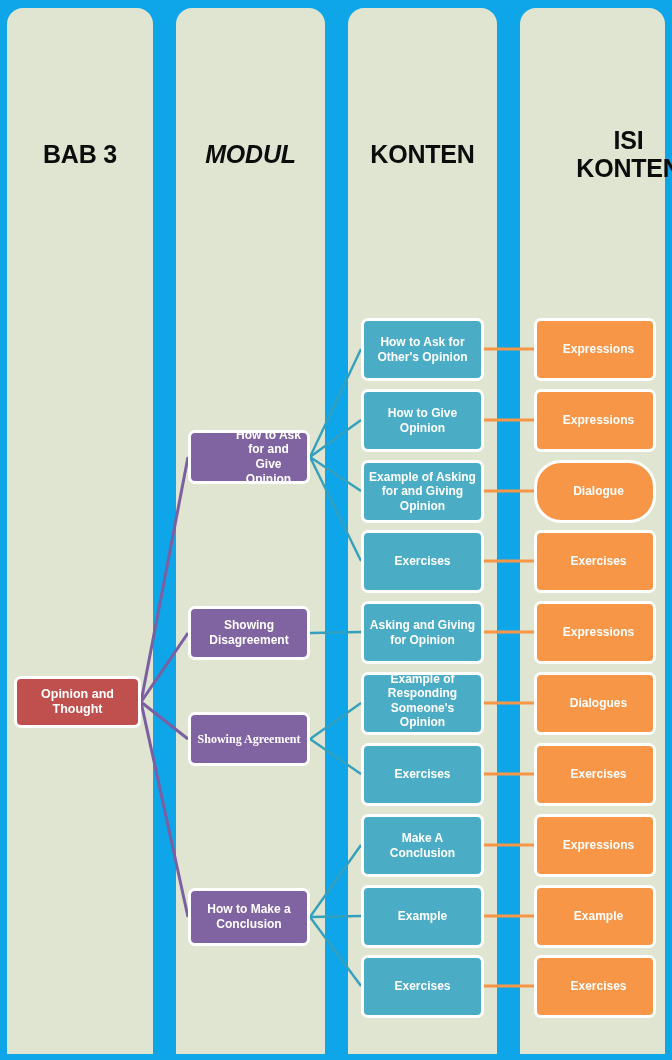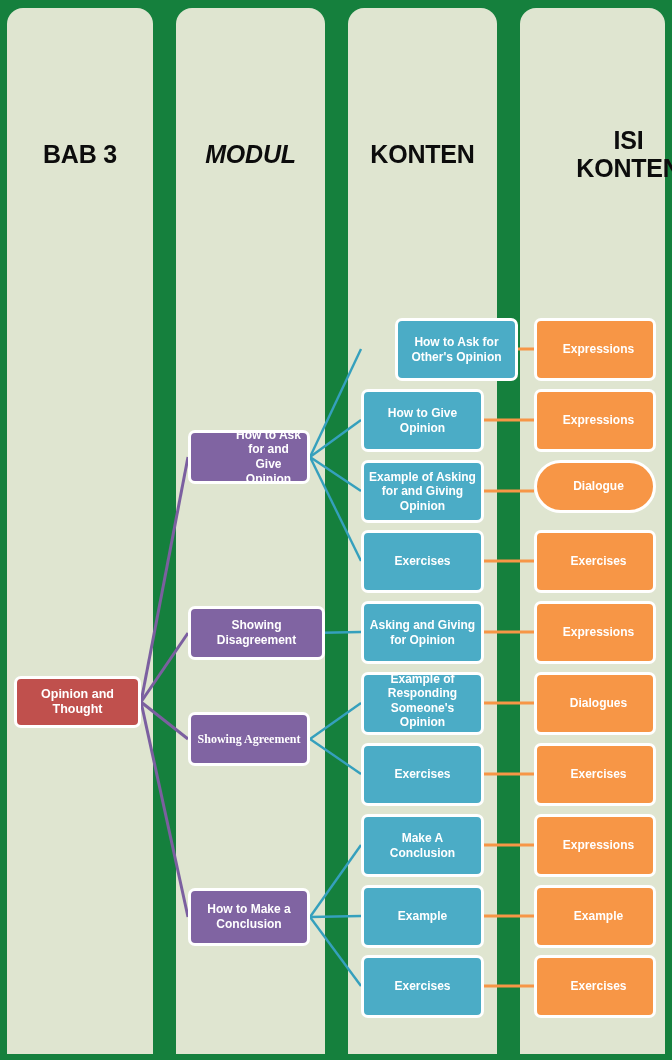--- a/index.html
+++ b/index.html
@@ -8,21 +8,21 @@
     padding: 0;
     background: #ffffff;
   }
   body {
     font-family: "Liberation Sans", sans-serif;
   }
   #canvas {
     position: relative;
     width: 672px;
     height: 1060px;
-    background: #15803d;
+    background: #0ea5e9;
     overflow: hidden;
   }
   .col-band {
     position: absolute;
     top: 8px;
     height: 1046px;
     background: #dfe5d0;
     border-radius: 16px 16px 0 0;
     z-index: 1;
   }
@@ -131,30 +131,30 @@
       <div class="col-title" style="left: 520px; top: 126px; width: 145px; color: rgb(12, 12, 12); padding-left: 36px;">ISI<br>KONTEN</div>
     </div>
 
   <div id="nodes">
       <div class="node root" style="left: 14px; top: 676px; width: 127px; height: 52px;">
         <span>Opinion and Thought</span>
       </div>
       <div class="node module" style="left: 188px; top: 430px; width: 122px; height: 54px; padding-left: 44px;">
         <span>How to Ask for and Give Opinion</span>
       </div>
-      <div class="node module" style="left: 188px; top: 606px; width: 137px; height: 54px;">
+      <div class="node module" style="left: 188px; top: 606px; width: 122px; height: 54px;">
         <span>Showing Disagreement</span>
       </div>
       <div class="node module" style="left: 188px; top: 712px; width: 122px; height: 54px; font-family: Liberation Serif, serif;">
         <span>Showing Agreement</span>
       </div>
       <div class="node module" style="left: 188px; top: 888px; width: 122px; height: 58px;">
         <span>How to Make a Conclusion</span>
       </div>
-      <div class="node content" style="left: 361px; top: 318px; width: 123px; height: 63px; margin-left: 34px;">
+      <div class="node content" style="left: 361px; top: 318px; width: 123px; height: 63px;">
         <span>How to Ask for Other's Opinion</span>
       </div>
       <div class="node content" style="left: 361px; top: 389px; width: 123px; height: 63px;">
         <span>How to Give Opinion</span>
       </div>
       <div class="node content" style="left: 361px; top: 460px; width: 123px; height: 63px;">
         <span>Example of Asking for and Giving Opinion</span>
       </div>
       <div class="node content" style="left: 361px; top: 530px; width: 123px; height: 63px;">
         <span>Exercises</span>
@@ -176,21 +176,21 @@
       </div>
       <div class="node content" style="left: 361px; top: 955px; width: 123px; height: 63px;">
         <span>Exercises</span>
       </div>
       <div class="node isi" style="left: 534px; top: 318px; width: 122px; height: 63px;">
         <span>Expressions</span>
       </div>
       <div class="node isi" style="left: 534px; top: 389px; width: 122px; height: 63px;">
         <span>Expressions</span>
       </div>
-      <div class="node isi" style="left: 534px; top: 460px; width: 122px; height: 53px; border-radius: 27px;">
+      <div class="node isi" style="left: 534px; top: 460px; width: 122px; height: 63px; border-radius: 27px;">
         <span>Dialogue</span>
       </div>
       <div class="node isi" style="left: 534px; top: 530px; width: 122px; height: 63px;">
         <span>Exercises</span>
       </div>
       <div class="node isi" style="left: 534px; top: 601px; width: 122px; height: 63px;">
         <span>Expressions</span>
       </div>
       <div class="node isi" style="left: 534px; top: 672px; width: 122px; height: 63px;">
         <span>Dialogues</span>

